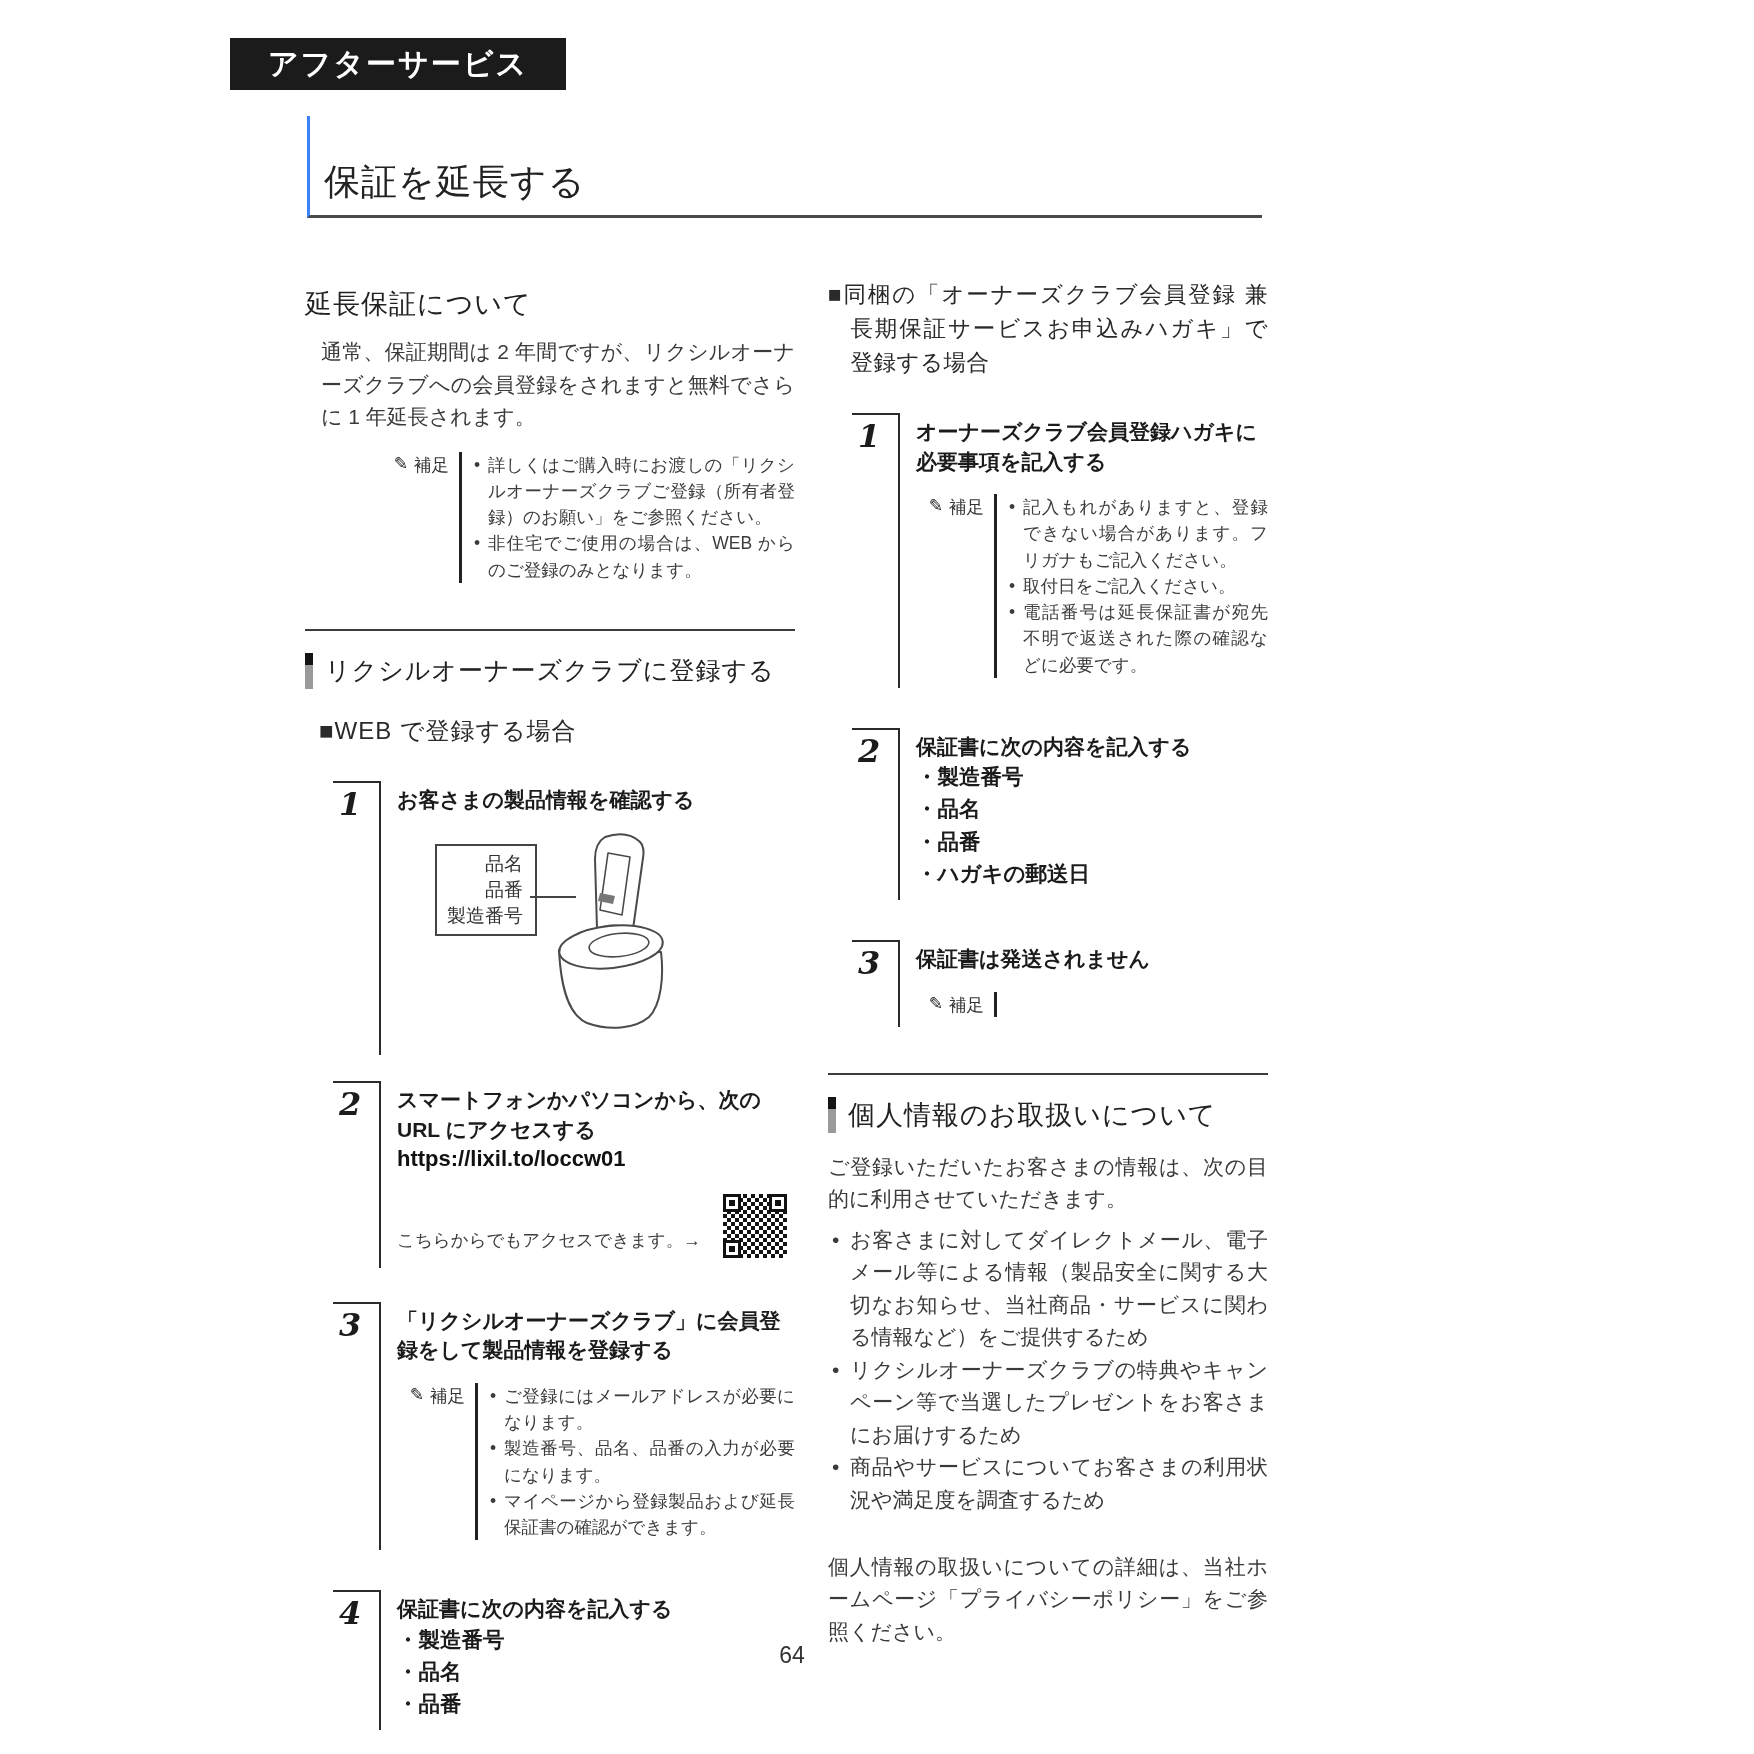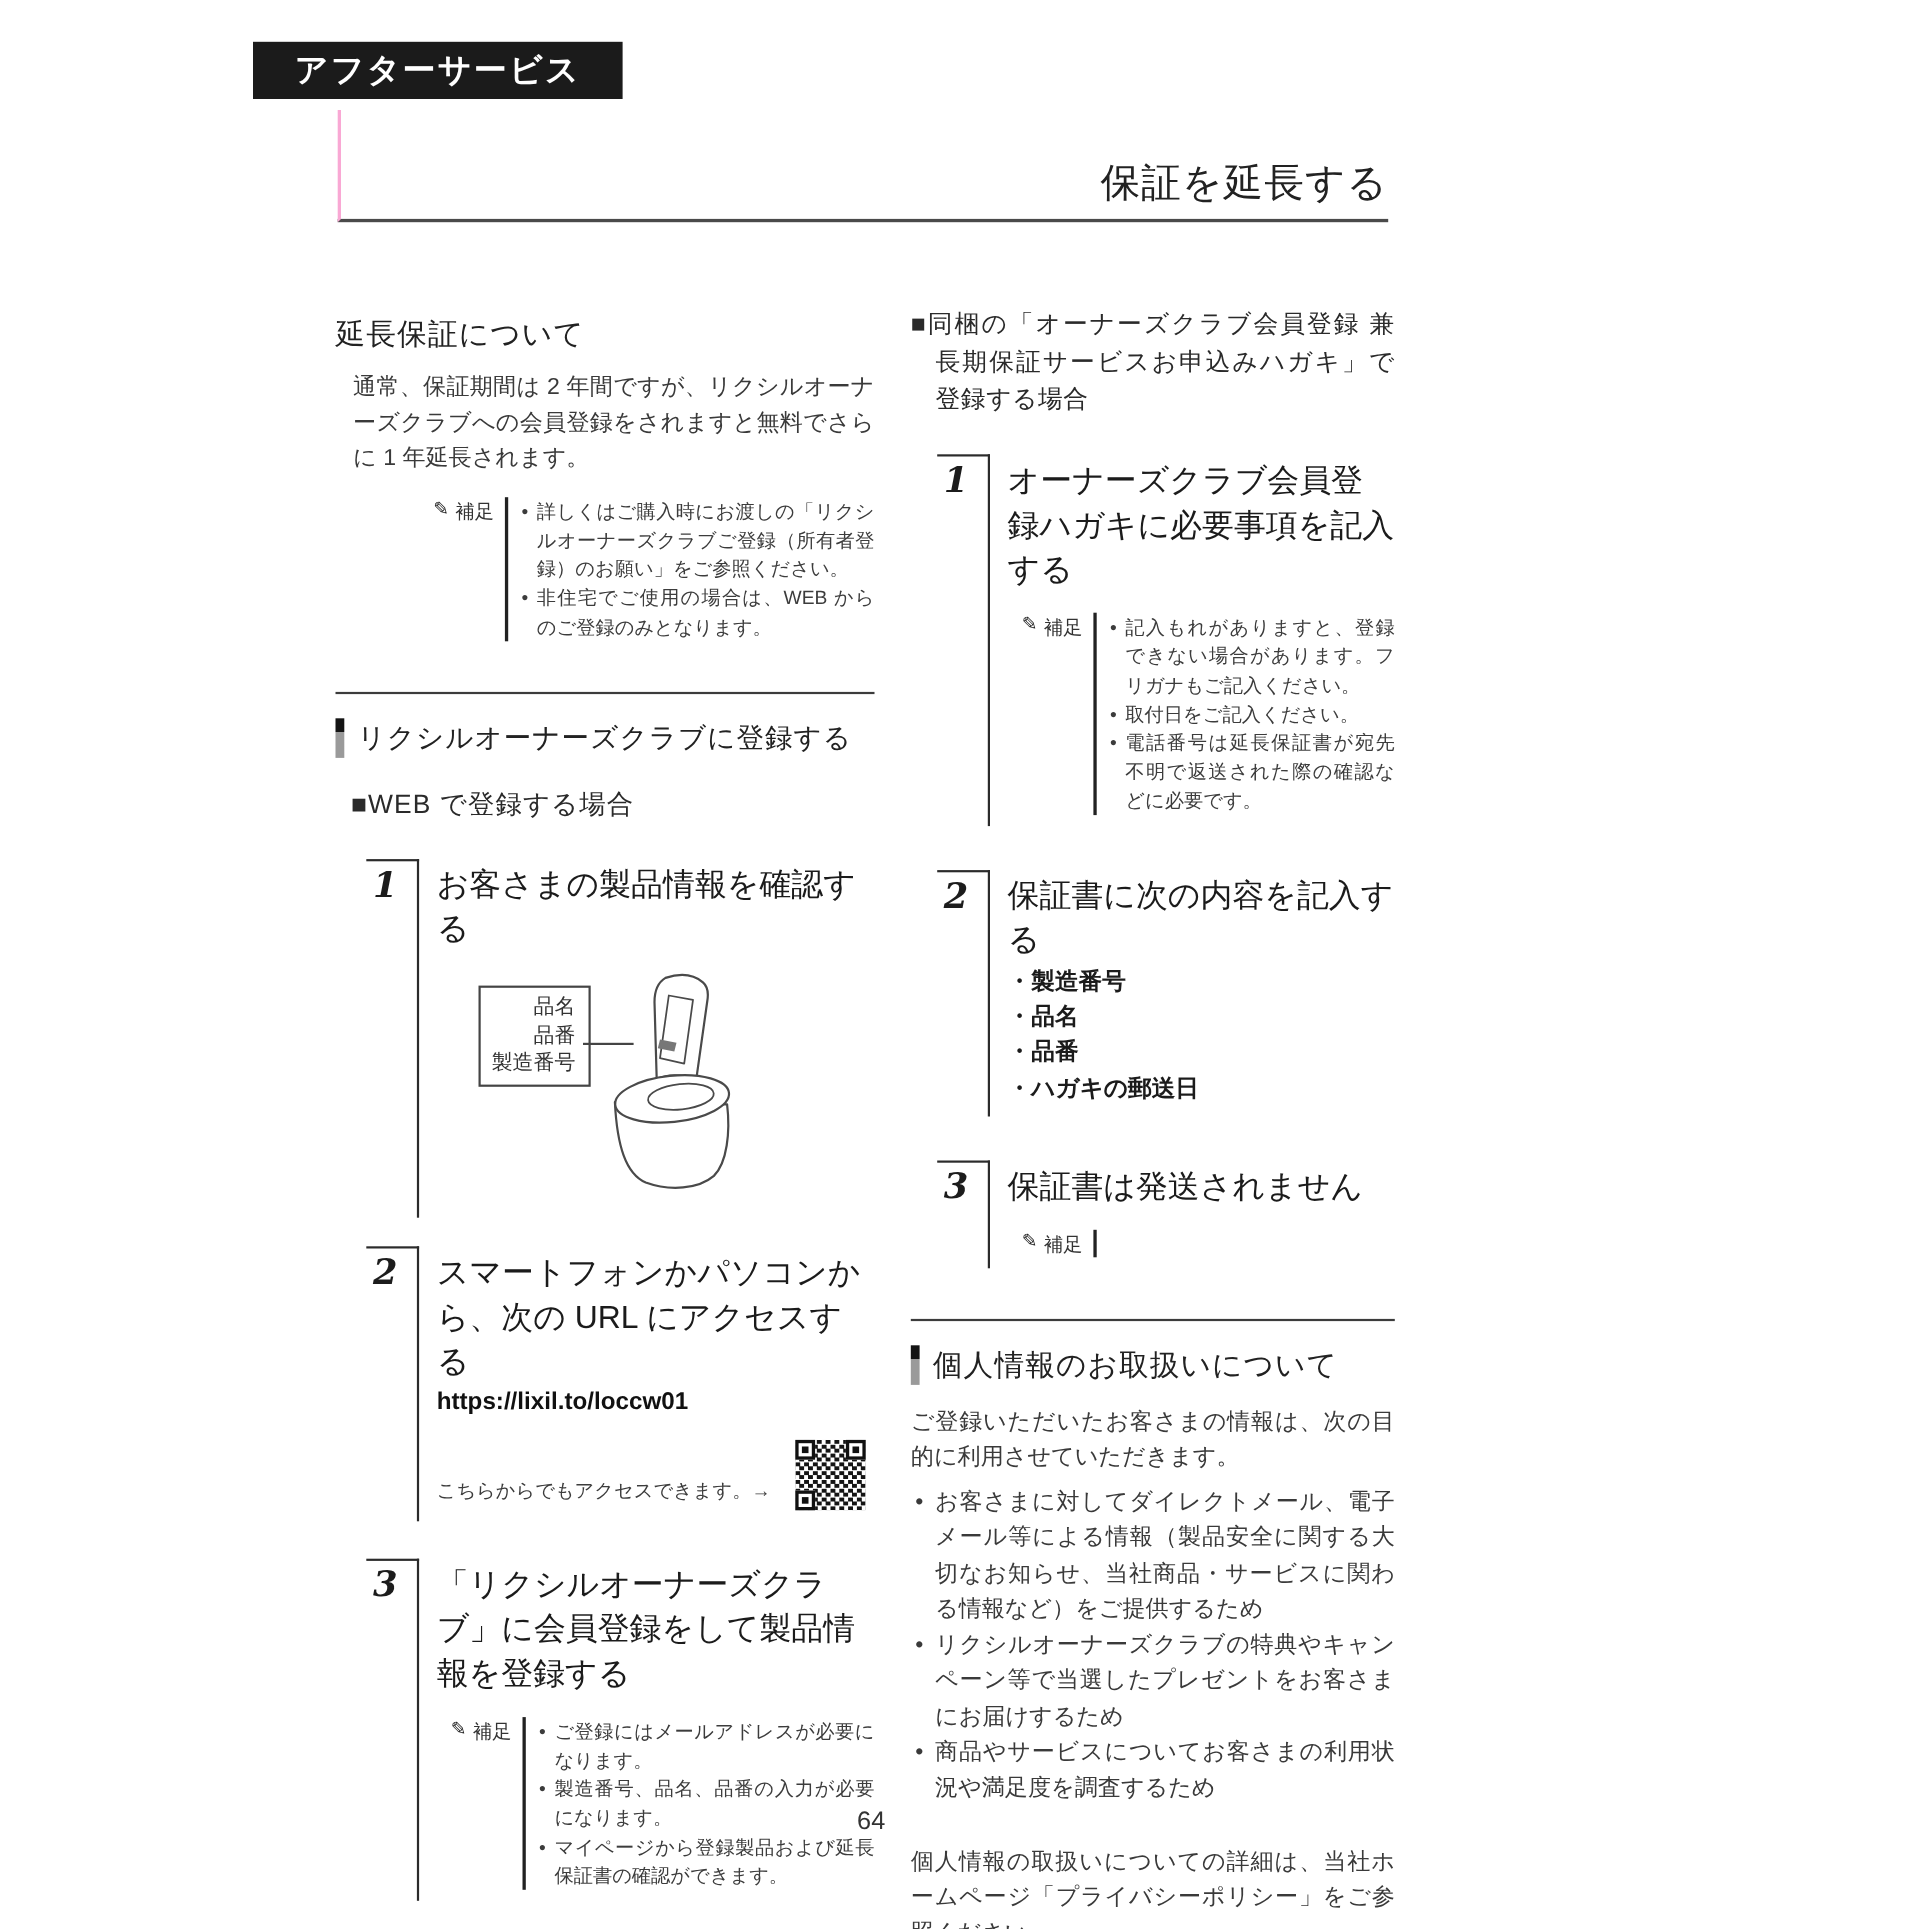--- a/index.html
+++ b/index.html
@@ -6,23 +6,23 @@
   html,body { width:1754px; height:1754px; background:#ffffff;
     font-family:"Liberation Sans","DejaVu Sans",sans-serif; color:#333; }
   .page { position:relative; width:1754px; height:1754px; overflow:hidden; }
 
   
   .banner { position:absolute; left:230px; top:38px; width:336px; height:52px;
     background:#1b1b1b; color:#fff; font-size:30px; font-weight:bold;
     display:flex; align-items:center; justify-content:center; letter-spacing:2px; }
 
   
-  .title-block { position:absolute; left:307px; top:100px; width:955px; height:102px;
-    border-left:3px solid #f9a8d4; border-bottom:3px solid #4a4a4a;
-    display:flex; align-items:flex-end; padding:0 0 8px 14px;justify-content:flex-end; }
+  .title-block { position:absolute; left:307px; top:116px; width:955px; height:102px;
+    border-left:3px solid #3b82f6; border-bottom:3px solid #4a4a4a;
+    display:flex; align-items:flex-end; padding:0 0 8px 14px; }
   .title-block h1 { font-size:36px; font-weight:500; color:#222; letter-spacing:1px; }
 
   .col { position:absolute; top:260px; }
   .col-left  { left:305px; width:490px; }
   .col-right { left:828px; width:440px; }
 
   h2.plain { font-size:27px; font-weight:500; color:#222; letter-spacing:1px; }
 
   .body-text { font-size:21px; line-height:1.55; text-align:justify; color:#3a3a3a; }
 
@@ -33,21 +33,21 @@
   .sec-title { font-size:25px; font-weight:500; color:#222; letter-spacing:1px; }
 
   .subhead { font-size:24px; color:#2a2a2a; letter-spacing:1px; }
 
   
   .step { display:flex; }
   .step-num { flex:0 0 48px; border-top:2px solid #2b2b2b; border-right:2px solid #2b2b2b;
     font-family:"DejaVu Serif","Liberation Serif",serif; font-style:italic; font-weight:bold;
     font-size:32px; color:#1c1c1c; padding:2px 10px 0 6px; }
   .step-body { flex:1; padding:4px 0 10px 16px; }
-  .step-title { font-size:29px; font-weight:normal; color:#1b1b1b; line-height:1.4; }
+  .step-title { font-size:21px; font-weight:bold; color:#1b1b1b; line-height:1.4; }
   .bold-item { font-size:21.5px; font-weight:bold; color:#1b1b1b; line-height:1.5; }
 
   
   .note { display:flex; margin-top:18px; }
   .note-head { flex:0 0 78px; display:flex; justify-content:flex-end; align-items:flex-start;
     gap:6px; padding-right:10px; font-size:17.5px; color:#333; padding-top:1px; }
   .pencil { font-size:17px; color:#222; }
   .note-rule { flex:0 0 3px; background:#222; }
   .note-list { flex:1; padding-left:12px; }
   .note-list li { list-style:none; position:relative; padding-left:14px;

